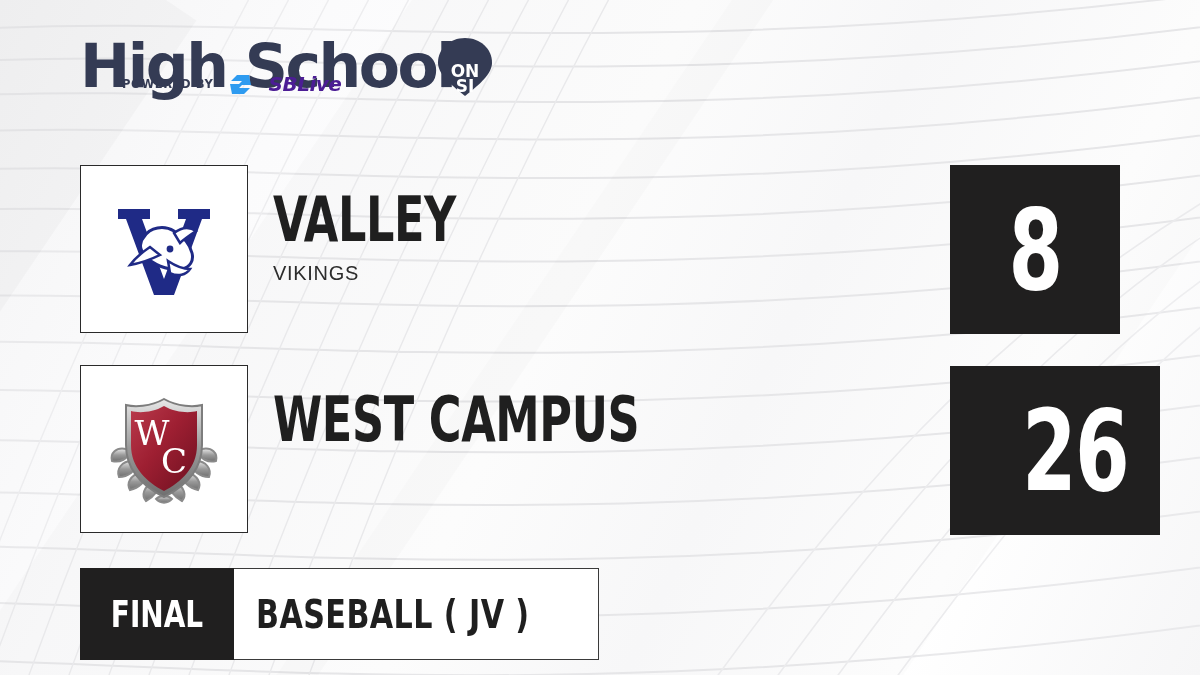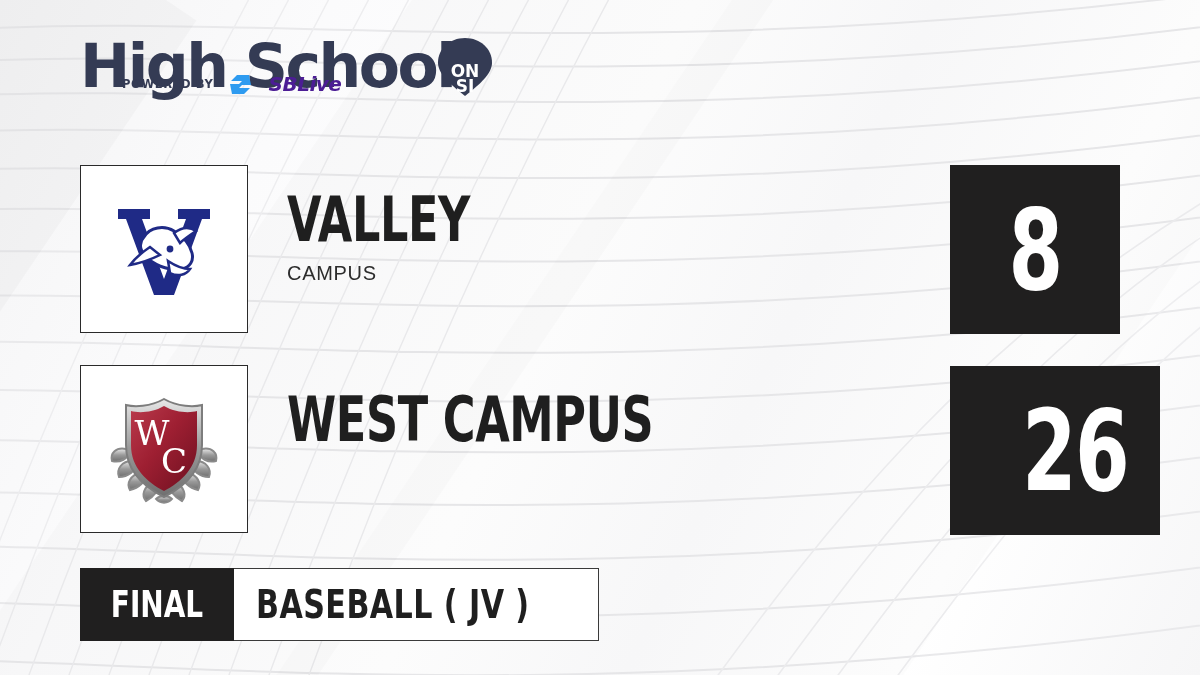--- a/index.html
+++ b/index.html
@@ -63,21 +63,21 @@
   #row-away{top:365px;}
 
   .logo-box{
     position:absolute;left:0;top:0;width:168px;height:168px;
     background:#ffffff;border:1.5px solid #2a2a2a;
     display:flex;align-items:center;justify-content:center;
     box-sizing:border-box;
   }
   .logo-box svg{display:block;}
 
-  .team-text{position:absolute;left:207px;top:26px;}
+  .team-text{position:absolute;left:193px;top:26px;}
   .team-name{
     font-family:"DejaVu Sans Condensed","DejaVu Sans",sans-serif;
     font-weight:700;font-size:62px;line-height:0.92;
     letter-spacing:-0.5px;color:#1f1f1f;white-space:nowrap;
     transform:scaleX(0.80);transform-origin:left center;
   }
   .team-mascot{
     margin-top:14px;
     font-family:"Liberation Sans",sans-serif;
     font-weight:400;font-size:20px;letter-spacing:0.7px;
@@ -93,21 +93,21 @@
   #score-away{top:366px;padding-left:40px;}
   .score-val{
     font-family:"DejaVu Sans Condensed","DejaVu Sans",sans-serif;
     font-weight:700;font-size:112px;line-height:1;
     color:#ffffff;letter-spacing:-2px;
     transform:scaleX(0.78);transform-origin:center center;
   }
 
   
   #status-bar{
-    position:absolute;left:80px;top:568px;height:73px;display:flex;
+    position:absolute;left:80px;top:568px;height:92px;display:flex;
   }
   .status-final{
     background:#201f1f;color:#ffffff;
     display:flex;align-items:center;justify-content:center;
     padding:0 22px;min-width:103px;box-sizing:border-box;
   }
   .status-final span{
     font-family:"DejaVu Sans Condensed","DejaVu Sans",sans-serif;
     font-weight:700;font-size:37px;letter-spacing:0px;
     transform:scaleX(0.84);transform-origin:center;
@@ -202,21 +202,21 @@
         <path d="M20 26 L52 26 L52 36 L44 36 L66 96 L88 36 L80 36 L80 26 L112 26 L112 36 L104 36 L76 112 L56 112 L28 36 L20 36 Z" fill="#1f2a86"></path>
         <path d="M46 54 C52 44, 66 42, 76 48 C86 54, 92 62, 94 70 C96 78, 92 84, 84 86 C74 88, 60 84, 50 76 C42 70, 40 60, 46 54 Z" fill="#ffffff" stroke="#1f2a86" stroke-width="3"></path>
         <path d="M52 64 C46 68, 38 74, 32 82 C44 80, 54 76, 62 72 Z" fill="#ffffff" stroke="#1f2a86" stroke-width="2.5"></path>
         <path d="M76 50 C84 44, 92 44, 98 48 C92 52, 86 56, 82 60 Z" fill="#ffffff" stroke="#1f2a86" stroke-width="2.5"></path>
         <path d="M70 78 C76 82, 84 86, 92 86 C88 92, 80 94, 72 90 Z" fill="#ffffff" stroke="#1f2a86" stroke-width="2.5"></path>
         <circle cx="72" cy="66" r="3.4" fill="#1f2a86"></circle>
       </svg>
     </div>
     <div class="team-text">
       <div class="team-name">VALLEY</div>
-      <div class="team-mascot">CAMPUS</div>
+      <div class="team-mascot">VIKINGS</div>
     </div>
   </div>
 
   <div class="row" id="row-away">
     <div class="logo-box">
       <svg width="132" height="132" viewBox="0 0 132 132">
         <defs>
           <linearGradient id="shieldGrad" x1="0" y1="0" x2="1" y2="1">
             <stop offset="0%" stop-color="#b93a4c"></stop>
             <stop offset="45%" stop-color="#9e1f32"></stop>

